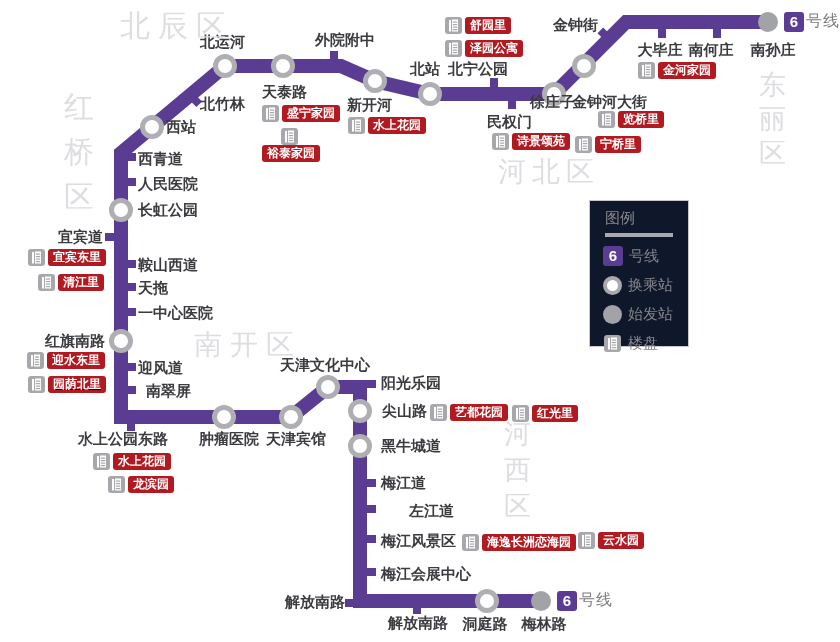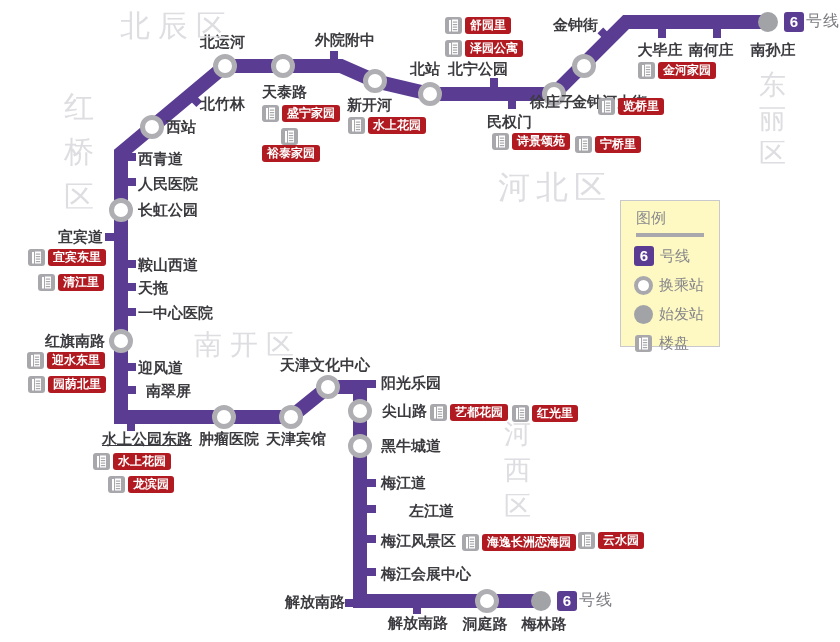--- a/index.html
+++ b/index.html
@@ -20,22 +20,22 @@
   .prop .ptag{background:#b11a20;color:#ffffff;font-size:12px;font-weight:700;
               line-height:17px;height:17px;padding:0 5px;border-radius:3px;white-space:nowrap;}
 
   .line-title{position:absolute;display:flex;align-items:center;}
   .badge6{display:inline-block;width:20px;height:20px;background:#5a3d92;color:#ffffff;
           font-size:15px;font-weight:700;text-align:center;line-height:20px;border-radius:3px;}
   .title-text{font-size:16px;font-weight:400;color:#7d7d82;margin-left:2px;letter-spacing:1px;}
   .title-top{left:784px;top:11px;}
   .title-bottom{left:557px;top:590px;}
 
-  .legend{position:absolute;left:620px;top:200px;width:100px;height:147px;
-          border:1px solid #c9c9cd;background:#fef9c3;box-sizing:border-box;}
+  .legend{position:absolute;left:589px;top:200px;width:100px;height:147px;
+          border:1px solid #c9c9cd;background:#0f172a;box-sizing:border-box;}
   .legend-title{font-size:15px;color:#8a8a8f;margin:8px 0 0 15px;}
   .legend-divider{height:4px;background:#a9a9ad;margin:5px 15px 0 15px;}
   .legend-row{display:flex;align-items:center;margin:9px 0 0 13px;height:20px;}
   .legend-row .lab{font-size:15px;color:#85858a;margin-left:6px;white-space:nowrap;}
   .ldot{display:inline-block;width:19px;height:19px;border-radius:50%;box-sizing:border-box;}
   .ldot.transfer{border:4px solid #a9a9ad;background:#ffffff;}
   .ldot.terminal{background:#a2a3a7;}
   .lbuilding{width:17px;height:17px;display:inline-block;margin:0 1px;}
 </style>
 </head>
@@ -105,21 +105,21 @@
       <div class="station-label" style="left: 138px; top: 151px;">西青道</div>
       <div class="station-label" style="left: 138px; top: 176px;">人民医院</div>
       <div class="station-label" style="left: 138px; top: 202px;">长虹公园</div>
       <div class="station-label a-end" style="left: 103px; top: 229px;">宜宾道</div>
       <div class="station-label" style="left: 138px; top: 257px;">鞍山西道</div>
       <div class="station-label" style="left: 138px; top: 280px;">天拖</div>
       <div class="station-label" style="left: 138px; top: 305px;">一中心医院</div>
       <div class="station-label a-end" style="left: 105px; top: 333px;">红旗南路</div>
       <div class="station-label" style="left: 138px; top: 360px;">迎风道</div>
       <div class="station-label" style="left: 138px; top: 383px; margin-left: 8px;">南翠屏</div>
-      <div class="station-label a-mid" style="left: 147px; top: 431px; text-decoration: underline;">水上公园东路</div>
+      <div class="station-label a-mid" style="left: 123px; top: 431px;">水上公园东路</div>
       <div class="station-label a-mid" style="left: 229px; top: 431px;">肿瘤医院</div>
       <div class="station-label a-mid" style="left: 296px; top: 431px;">天津宾馆</div>
       <div class="station-label a-mid" style="left: 325px; top: 357px;">天津文化中心</div>
       <div class="station-label" style="left: 381px; top: 375px;">阳光乐园</div>
       <div class="station-label" style="left: 374px; top: 403px; margin-left: 8px;">尖山路</div>
       <div class="station-label" style="left: 381px; top: 438px;">黑牛城道</div>
       <div class="station-label" style="left: 381px; top: 475px;">梅江道</div>
       <div class="station-label" style="left: 381px; top: 503px; margin-left: 28px;">左江道</div>
       <div class="station-label" style="left: 381px; top: 533px;">梅江风景区</div>
       <div class="station-label" style="left: 381px; top: 566px;">梅江会展中心</div>
@@ -156,21 +156,21 @@
             <rect width="17" height="17" rx="3" fill="#a8a8ac"></rect>
             <rect x="4" y="3" width="2" height="11.5" fill="#ffffff"></rect>
             <rect x="7" y="2.5" width="6" height="12" fill="#ffffff"></rect>
             <rect x="7.8" y="4.5" width="4.4" height="1.2" fill="#a8a8ac"></rect>
             <rect x="7.8" y="7" width="4.4" height="1.2" fill="#a8a8ac"></rect>
             <rect x="7.8" y="9.5" width="4.4" height="1.2" fill="#a8a8ac"></rect>
             <rect x="7.8" y="12" width="4.4" height="1.2" fill="#a8a8ac"></rect>
           </svg></span>
         <span class="ptag">金河家园</span>
       </div>
-      <div class="prop" style="left: 573px; top: 98px; padding-left: 25px;">
+      <div class="prop" style="left: 573px; top: 111px; padding-left: 25px;">
         <span class="bicon"><svg width="17" height="17" viewBox="0 0 17 17" xmlns="http://www.w3.org/2000/svg">
             <rect width="17" height="17" rx="3" fill="#a8a8ac"></rect>
             <rect x="4" y="3" width="2" height="11.5" fill="#ffffff"></rect>
             <rect x="7" y="2.5" width="6" height="12" fill="#ffffff"></rect>
             <rect x="7.8" y="4.5" width="4.4" height="1.2" fill="#a8a8ac"></rect>
             <rect x="7.8" y="7" width="4.4" height="1.2" fill="#a8a8ac"></rect>
             <rect x="7.8" y="9.5" width="4.4" height="1.2" fill="#a8a8ac"></rect>
             <rect x="7.8" y="12" width="4.4" height="1.2" fill="#a8a8ac"></rect>
           </svg></span>
         <span class="ptag">览桥里</span>
@@ -264,21 +264,21 @@
             <rect width="17" height="17" rx="3" fill="#a8a8ac"></rect>
             <rect x="4" y="3" width="2" height="11.5" fill="#ffffff"></rect>
             <rect x="7" y="2.5" width="6" height="12" fill="#ffffff"></rect>
             <rect x="7.8" y="4.5" width="4.4" height="1.2" fill="#a8a8ac"></rect>
             <rect x="7.8" y="7" width="4.4" height="1.2" fill="#a8a8ac"></rect>
             <rect x="7.8" y="9.5" width="4.4" height="1.2" fill="#a8a8ac"></rect>
             <rect x="7.8" y="12" width="4.4" height="1.2" fill="#a8a8ac"></rect>
           </svg></span>
         <span class="ptag">迎水东里</span>
       </div>
-      <div class="prop" style="left: 28px; top: 376px;">
+      <div class="prop" style="left: 28px; top: 376px; text-decoration: underline;">
         <span class="bicon"><svg width="17" height="17" viewBox="0 0 17 17" xmlns="http://www.w3.org/2000/svg">
             <rect width="17" height="17" rx="3" fill="#a8a8ac"></rect>
             <rect x="4" y="3" width="2" height="11.5" fill="#ffffff"></rect>
             <rect x="7" y="2.5" width="6" height="12" fill="#ffffff"></rect>
             <rect x="7.8" y="4.5" width="4.4" height="1.2" fill="#a8a8ac"></rect>
             <rect x="7.8" y="7" width="4.4" height="1.2" fill="#a8a8ac"></rect>
             <rect x="7.8" y="9.5" width="4.4" height="1.2" fill="#a8a8ac"></rect>
             <rect x="7.8" y="12" width="4.4" height="1.2" fill="#a8a8ac"></rect>
           </svg></span>
         <span class="ptag">园荫北里</span>
@@ -355,21 +355,21 @@
           </svg></span>
         <span class="ptag">云水园</span>
       </div>
       <div class="district" style="left: 120px; top: 6px; font-size: 30px; letter-spacing: 8px;">北辰区</div>
       <div class="district" style="left: 64px; top: 84px; font-size: 30px; line-height: 45px; text-align: center;">红
 桥
 区</div>
       <div class="district" style="left: 759px; top: 68px; font-size: 27px; line-height: 34px; text-align: center;">东
 丽
 区</div>
-      <div class="district" style="left: 498px; top: 166px; font-size: 32px; letter-spacing: 6px;">河北区</div>
+      <div class="district" style="left: 498px; top: 153px; font-size: 28px; letter-spacing: 6px;">河北区</div>
       <div class="district" style="left: 194px; top: 326px; font-size: 28px; letter-spacing: 8px;">南开区</div>
       <div class="district" style="left: 504px; top: 416px; font-size: 27px; line-height: 36px; text-align: center;">河
 西
 区</div>
     </div>
 
   <div class="line-title title-top">
     <span class="badge6">6</span>
     <span class="title-text">号线</span>
   </div>

